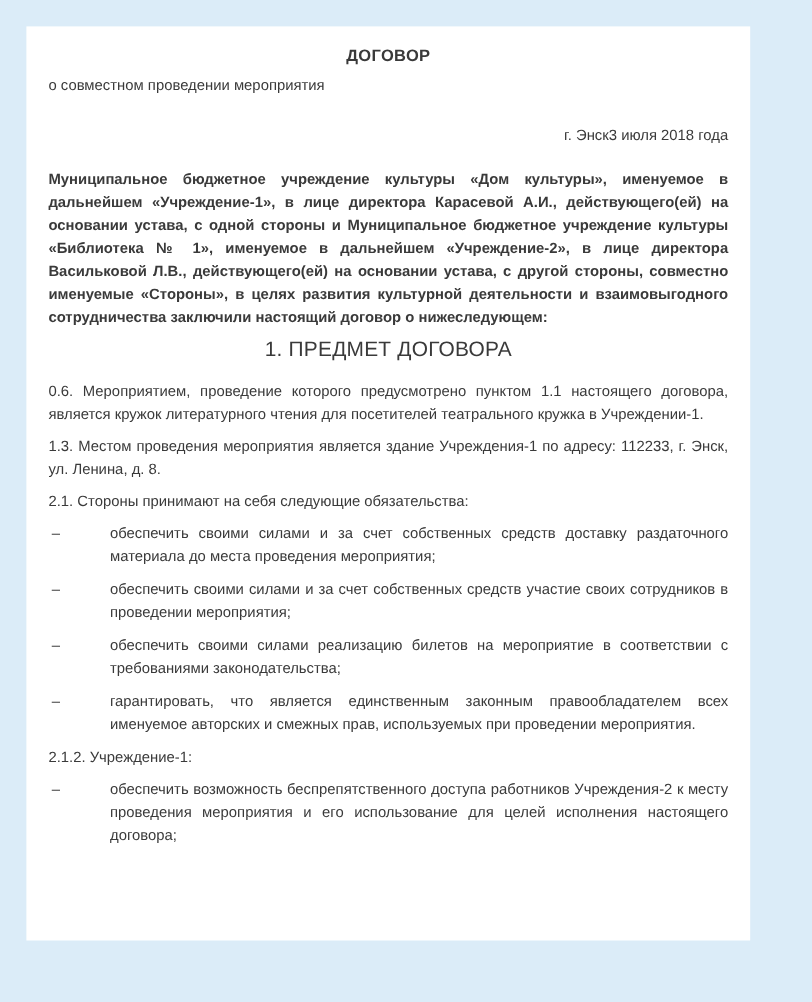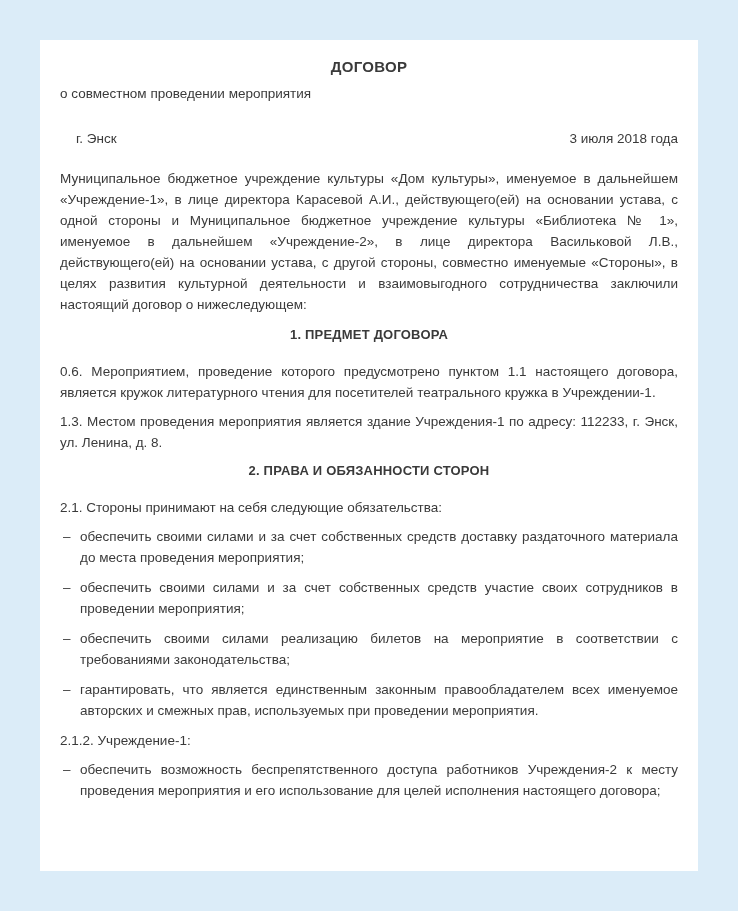--- a/index.html
+++ b/index.html
@@ -11,21 +11,21 @@
     height: 911px;
     background: #dbecf8;
     font-family: "Liberation Sans", "DejaVu Sans", sans-serif;
     color: #3a3a3a;
     overflow: hidden;
   }
   .page-bg {
     width: 738px;
     height: 911px;
     box-sizing: border-box;
-    padding: 40px;
+    padding: 24px;
   }
   .doc-card {
     background: #ffffff;
     width: 658px;
     min-height: 831px;
     box-sizing: border-box;
     padding: 17px 20px 22px 20px;
   }
   .doc-title {
     margin: 0 0 7px 0;
@@ -36,40 +36,41 @@
     letter-spacing: 0.3px;
   }
   .doc-subtitle {
     text-align: left;
     font-size: 13.5px;
     line-height: 19px;
     margin: 0 0 26px 0;
   }
   .meta-row {
     display: flex;
-    justify-content: space-between;
+    justify-content: flex-end;
     align-items: baseline;
     font-size: 13.5px;
     line-height: 19px;
     margin: 0 0 20px 16px;
   }
   p.para {
     margin: 0 0 8px 0;
     font-size: 13.5px;
     line-height: 21px;
     text-align: justify;
   }
   p.preamble {
     margin-bottom: 10px;
+    font-weight: bold;
   }
   h2.section-heading {
     margin: 6px 0 17px 0;
     text-align: center;
-    font-size: 13px;
-    font-weight: 700;
+    font-size: 19px;
+    font-weight: 400;
     line-height: 19px;
     letter-spacing: 0.2px;
   }
   ul.dash-list {
     list-style: none;
     margin: 0 0 8px 0;
     padding: 0;
   }
   ul.dash-list li {
     display: flex;
@@ -79,20 +80,21 @@
     line-height: 21px;
   }
   ul.dash-list .marker {
     flex: 0 0 20px;
     padding-left: 3px;
     box-sizing: border-box;
   }
   ul.dash-list .item-text {
     flex: 1 1 auto;
     text-align: justify;
+    margin-left: 36px;
   }
 </style>
 </head>
 <body>
 
 <div class="page-bg">
   <div class="doc-card">
 
     <h1 class="doc-title">ДОГОВОР</h1>
     <div class="doc-subtitle">о совместном проведении мероприятия</div>
@@ -101,21 +103,20 @@
       <span>г. Энск</span>
       <span>3 июля 2018 года</span>
     </div>
 
     <p class="para preamble">Муниципальное бюджетное учреждение культуры «Дом культуры», именуемое в дальнейшем «Учреждение-1», в лице директора Карасевой А.И., действующего(ей) на основании устава, с одной стороны и Муниципальное бюджетное учреждение культуры «Библиотека № 1», именуемое в дальнейшем «Учреждение-2», в лице директора Васильковой Л.В., действующего(ей) на основании устава, с другой стороны, совместно именуемые «Стороны», в целях развития культурной деятельности и взаимовыгодного сотрудничества заключили настоящий договор о нижеследующем:</p>
 
     <h2 class="section-heading">1. ПРЕДМЕТ ДОГОВОРА</h2>
     <p class="para">0.6. Мероприятием, проведение которого предусмотрено пунктом 1.1 настоящего договора, является кружок литературного чтения для посетителей театрального кружка в Учреждении-1.</p>
     <p class="para">1.3. Местом проведения мероприятия является здание Учреждения-1 по адресу: 112233, г. Энск, ул. Ленина, д. 8.</p>
 
-    <h2 class="section-heading">2. ПРАВА И ОБЯЗАННОСТИ СТОРОН</h2>
     <p class="para">2.1. Стороны принимают на себя следующие обязательства:</p>
 
     <ul class="dash-list">
       <li>
         <span class="marker">–</span>
         <span class="item-text">обеспечить своими силами и за счет собственных средств доставку раздаточного материала до места проведения мероприятия;</span>
       </li>
       <li>
         <span class="marker">–</span>
         <span class="item-text">обеспечить своими силами и за счет собственных средств участие своих сотрудников в проведении мероприятия;</span>

